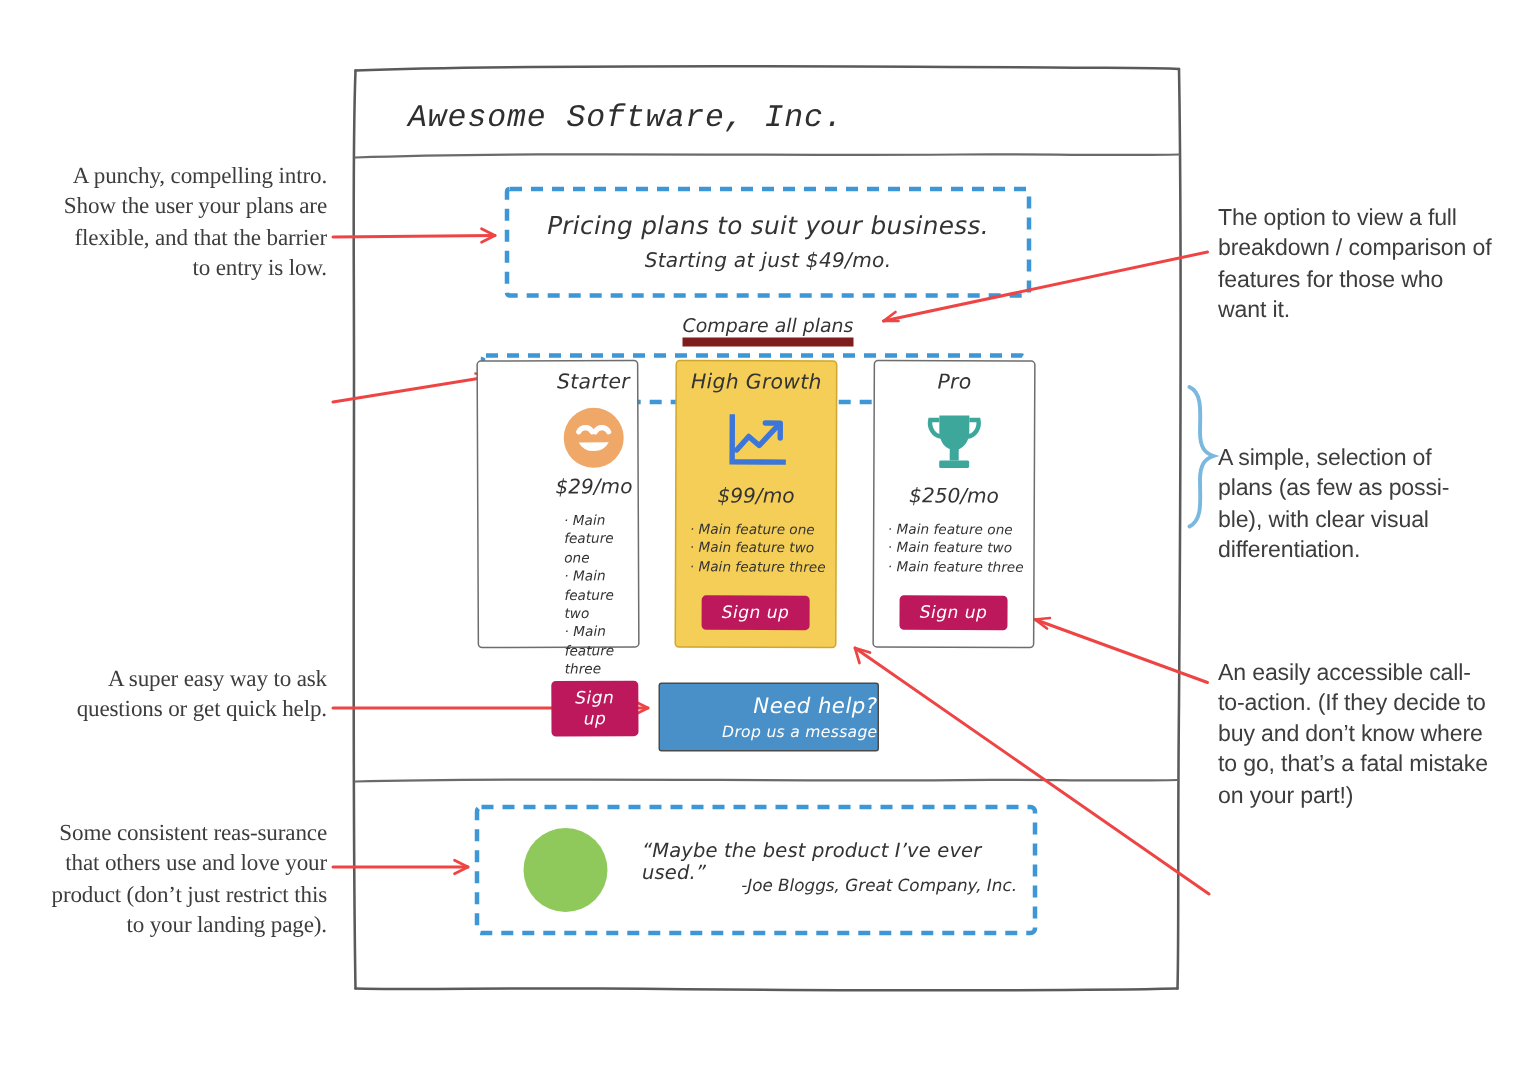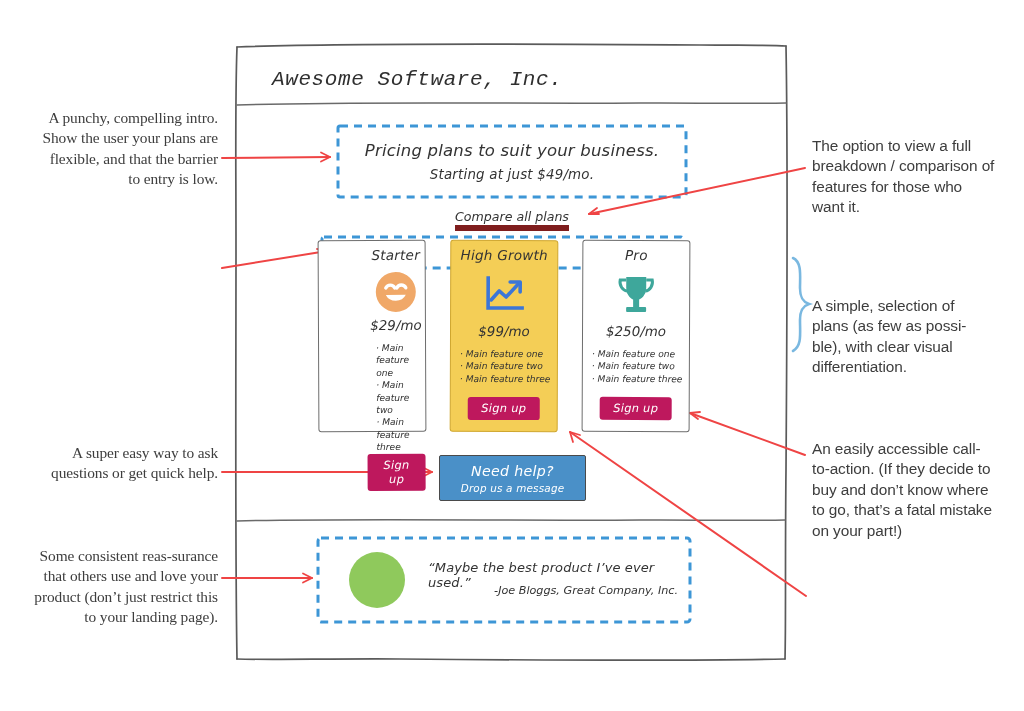--- a/index.html
+++ b/index.html
@@ -90,21 +90,21 @@
     background:#be185d;color:#fff;border:none;border-radius:3px;
     padding:4px 13px 5px 13px;
     font-family:"DejaVu Sans", sans-serif;font-style:italic;
     font-size:11.4px;letter-spacing:0.3px;cursor:pointer;
   }
 
   
   .needhelp{
     position:absolute;left:439px;top:455px;width:147px;height:46px;
     background:#4a90c8;border:1.6px solid #4a4a4a;border-radius:2px;
-    display:flex;flex-direction:column;align-items:center;justify-content:center;
+    display:flex;flex-direction:column;align-items:flex-end;justify-content:center;
     box-sizing:border-box;cursor:pointer;
   }
   .nh1{font-family:"DejaVu Sans", sans-serif;font-style:italic;font-size:14.2px;color:#fff;letter-spacing:0.3px;}
   .nh2{font-family:"DejaVu Sans", sans-serif;font-style:italic;font-size:10.4px;color:#fff;margin-top:3px;letter-spacing:0.2px;}
 
   
   .testi{position:absolute;left:318px;top:538px;width:372px;height:84px;}
   .avatar{
     position:absolute;left:31px;top:14px;width:56px;height:56px;border-radius:50%;
     background:#8fc95c;

